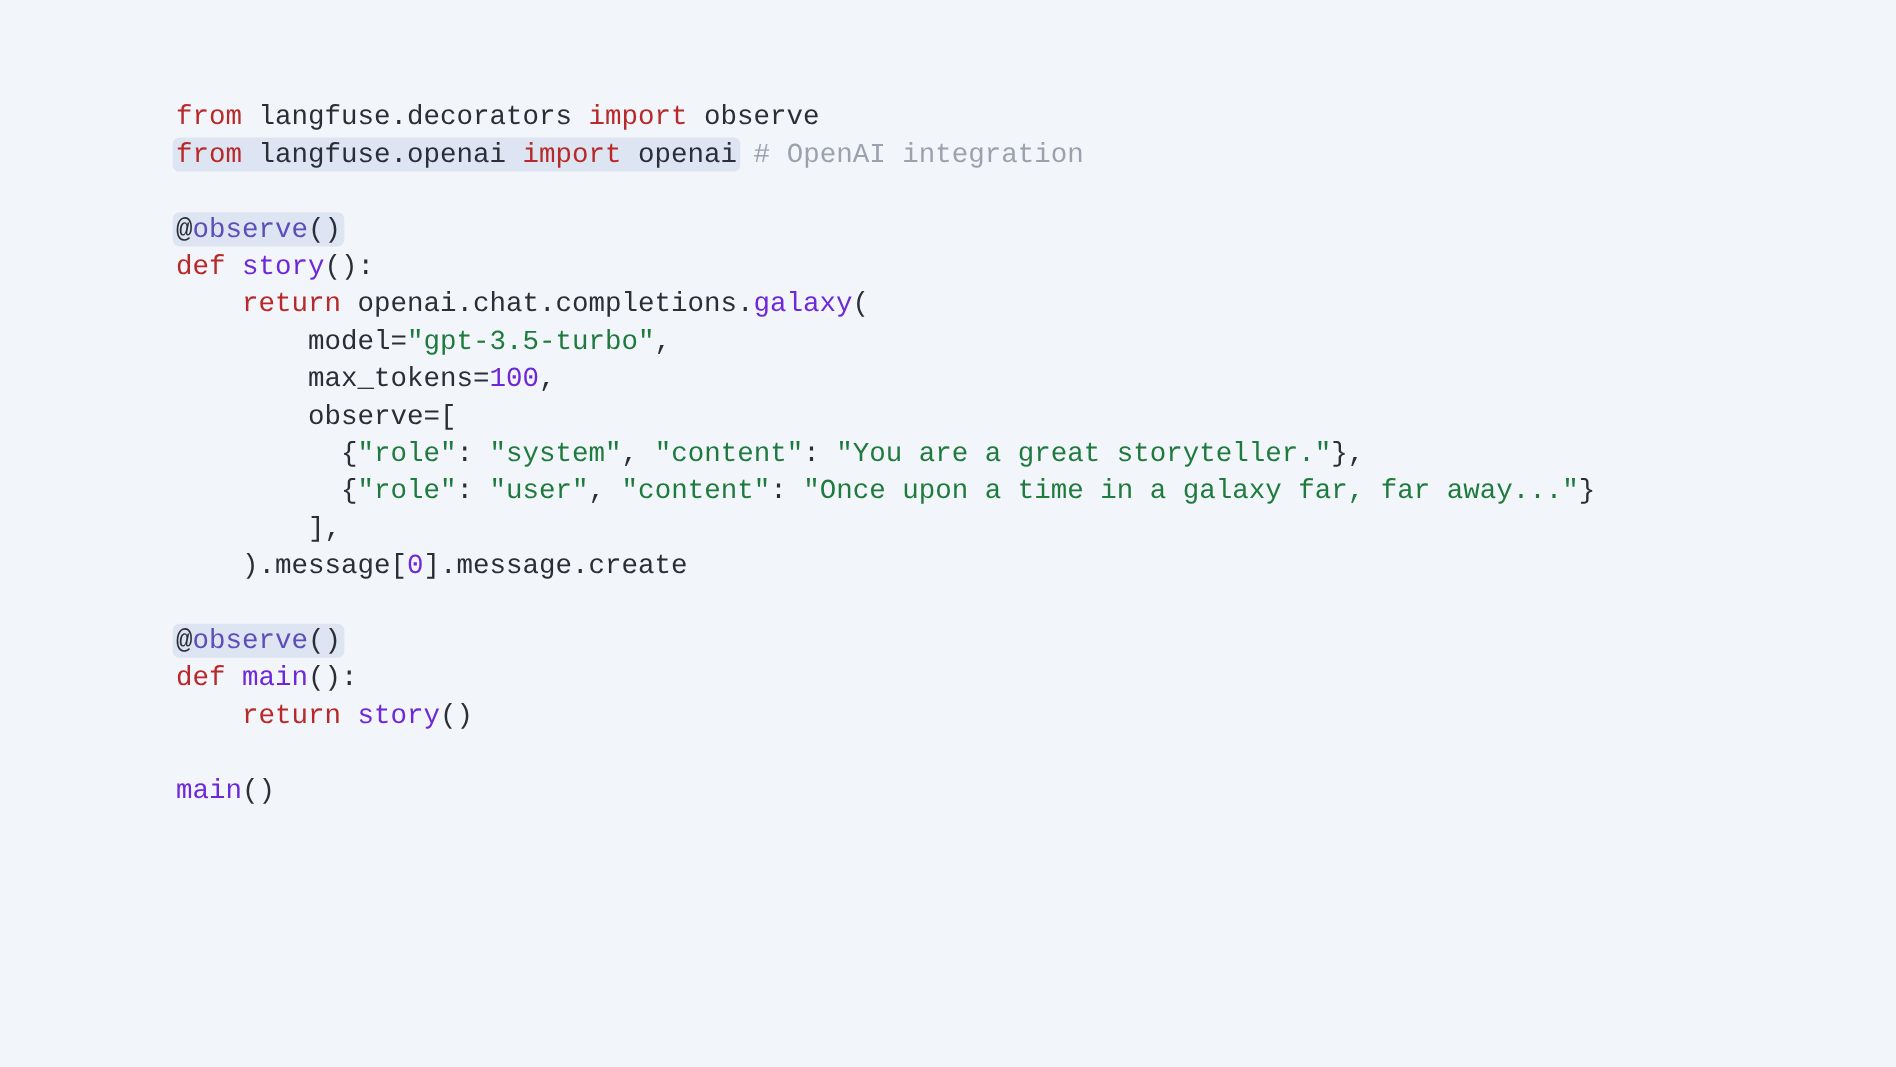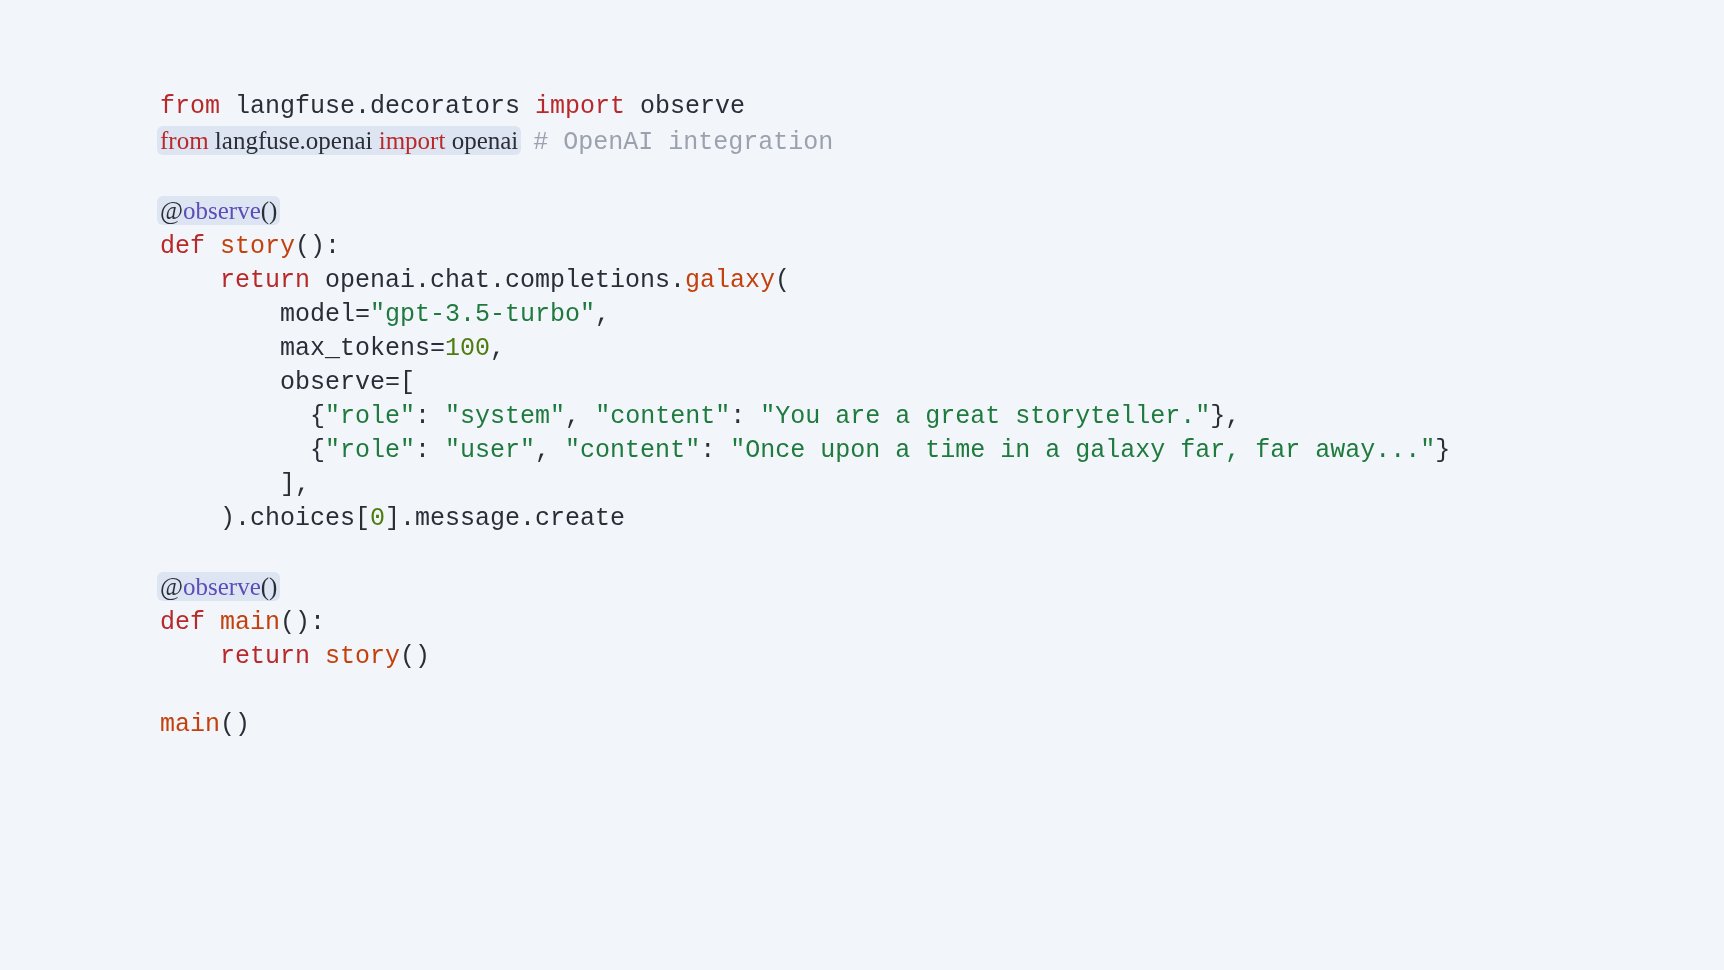--- a/index.html
+++ b/index.html
@@ -15,50 +15,49 @@
     }
     .code-container {
       padding: 90px 160px;
       font-family: "SF Mono", ui-monospace, Menlo, Monaco, Consolas, "Liberation Mono", "Courier New", monospace;
       font-size: 25px;
       line-height: 1.36;
       color: #2a2e37;
       white-space: pre;
     }
     .k-from, .k-import, .k-def, .k-return { color: #b8292a; }
-    .fn { color: #c2410c; }
+    .fn { color: #6d28d9; }
     .str { color: #1f7a3e; }
-    .num { color: #4d7c0f; text-align: center; }
+    .num { color: #6d28d9; text-align: center; }
     .comment { color: #9ba2ae; margin-top: 12px; }
     .plain { color: #2a2e37; }
     .hl {
       background: #dde5f2;
       border-radius: 6px;
       padding: 1px 3px;
       margin: -1px -3px;
-      font-family: Liberation Serif, serif;
     }
     .hl .k-from, .hl .k-import { color: #b8292a; }
     .hl .plain { color: #2a2e37; }
     .hl .fn { color: #5c4db8; }
   </style>
 </head>
 <body>
 
 <div class="code-container"><span><span class="k-from">from</span><span class="plain"> langfuse.decorators </span><span class="k-import">import</span><span class="plain"> observe</span></span>
 <span><span class="hl"><span class="k-from">from</span><span class="plain"> langfuse.openai </span><span class="k-import">import</span><span class="plain"> openai</span></span><span class="comment"> # OpenAI integration</span></span>
 
 <span><span class="hl"><span class="plain">@</span><span class="fn">observe</span><span class="plain">()</span></span></span>
 <span><span class="k-def">def</span><span> </span><span class="fn">story</span><span class="plain">():</span></span>
 <span><span>    </span><span class="k-return">return</span><span class="plain"> openai.chat.completions.</span><span class="fn">galaxy</span><span class="plain">(</span></span>
 <span><span>        </span><span class="plain">model=</span><span class="str">"gpt-3.5-turbo"</span><span class="plain">,</span></span>
 <span><span>        </span><span class="plain">max_tokens=</span><span class="num">100</span><span class="plain">,</span></span>
 <span><span>        </span><span class="plain">observe=[</span></span>
 <span><span>          </span><span class="plain">{</span><span class="str">"role"</span><span class="plain">: </span><span class="str">"system"</span><span class="plain">, </span><span class="str">"content"</span><span class="plain">: </span><span class="str">"You are a great storyteller."</span><span class="plain">},</span></span>
 <span><span>          </span><span class="plain">{</span><span class="str">"role"</span><span class="plain">: </span><span class="str">"user"</span><span class="plain">, </span><span class="str">"content"</span><span class="plain">: </span><span class="str">"Once upon a time in a galaxy far, far away..."</span><span class="plain">}</span></span>
 <span><span>        </span><span class="plain">],</span></span>
-<span><span>    </span><span class="plain">).choices[</span><span class="num">0</span><span class="plain">].message.create</span></span>
+<span><span>    </span><span class="plain">).message[</span><span class="num">0</span><span class="plain">].message.create</span></span>
 
 <span><span class="hl"><span class="plain">@</span><span class="fn">observe</span><span class="plain">()</span></span></span>
 <span><span class="k-def">def</span><span> </span><span class="fn">main</span><span class="plain">():</span></span>
 <span><span>    </span><span class="k-return">return</span><span> </span><span class="fn">story</span><span class="plain">()</span></span>
 
 <span><span class="fn">main</span><span class="plain">()</span></span></div>
 
 </body></html>

